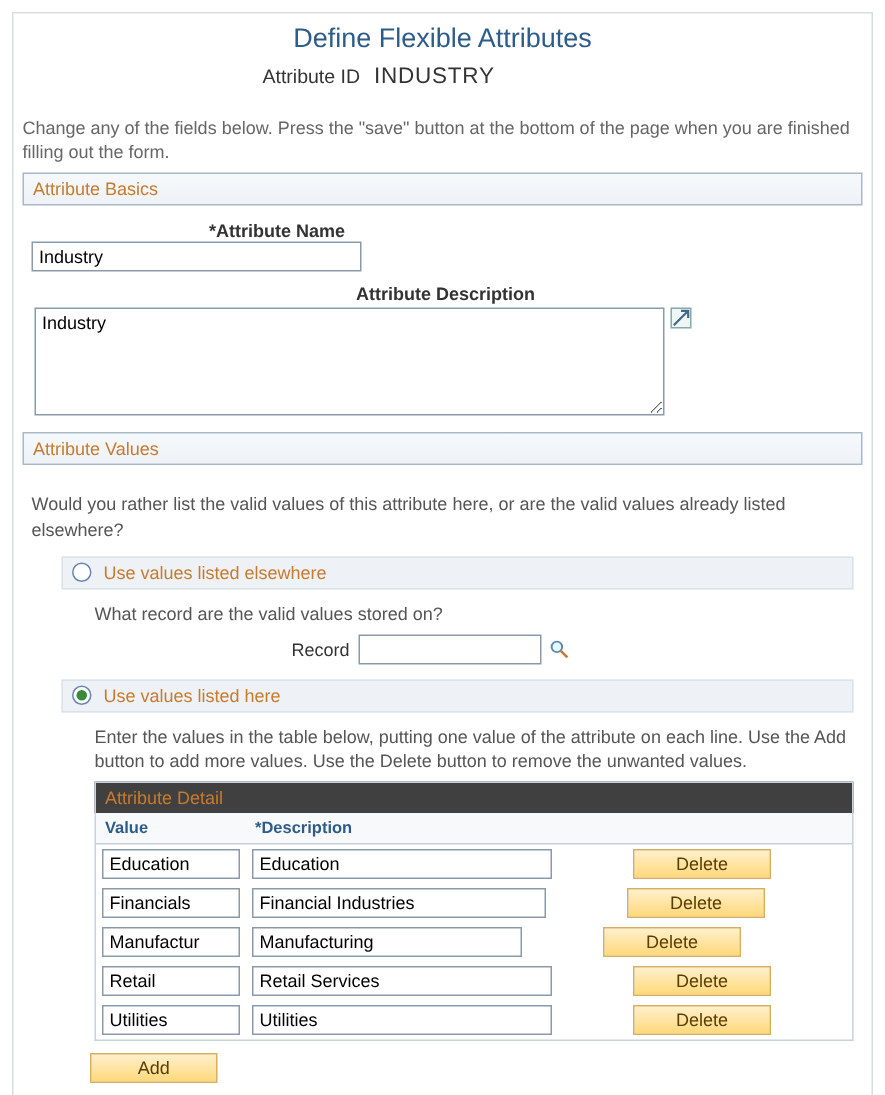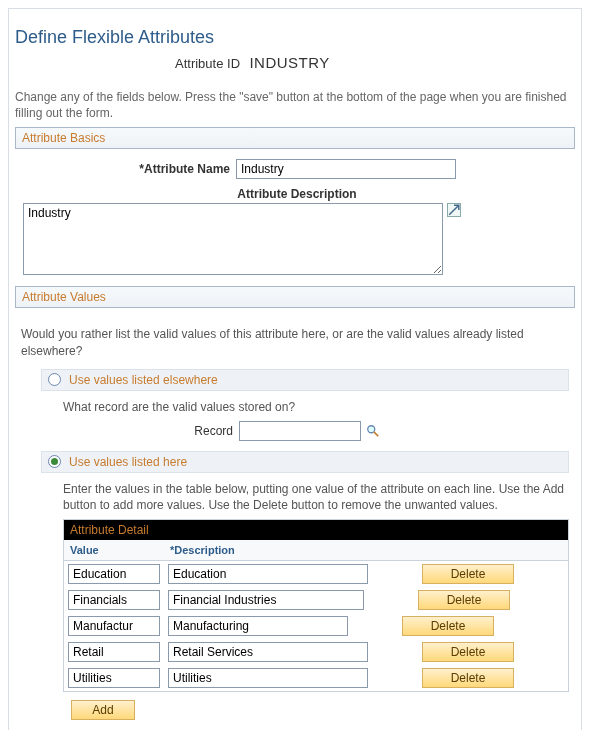--- a/index.html
+++ b/index.html
@@ -9,21 +9,22 @@
     font-family: Arial, Helvetica, sans-serif;
     font-size: 12px;
     color: #333;
     background: #fff;
     width: 590px;
   }
   .page-title {
     color: #2e5c8a;
     font-size: 18px;
     font-weight: normal;
-    margin: 12px 0 6px 0;
+    margin: 0 0 6px 0;
+    text-align: center;
   }
   .attr-id-row {
     margin: 4px 0 18px 0;
     padding-left: 160px;
   }
   .attr-id-label {
     font-size: 13px;
     color: #333;
     margin-right: 6px;
   }
@@ -44,22 +45,22 @@
     color: #c77b2e;
     font-size: 12px;
     padding: 3px 6px;
     margin: 0;
   }
   .section-body {
     padding: 10px 6px 8px 6px;
   }
   .form-row {
     display: flex;
-    align-items: center;
     margin-bottom: 8px;
+    flex-direction: column;
   }
   .form-label {
     width: 215px;
     text-align: right;
     padding-right: 6px;
     font-size: 12px;
     color: #333;
     font-weight: bold;
   }
   input[type="text"].std-input {
@@ -165,21 +166,21 @@
     margin-left: 4px;
     display: inline-flex;
     align-items: center;
     justify-content: center;
     cursor: pointer;
   }
   .lookup-icon svg { width: 14px; height: 14px; }
   .detail-header {
     border: 1px solid #c8d2dc;
     border-bottom: none;
-    background: #000000;
+    background: #404040;
     color: #c77b2e;
     font-size: 12px;
     padding: 3px 6px;
     margin: 6px 0 0 22px;
   }
   .detail-table {
     margin: 0 0 0 22px;
     border: 1px solid #c8d2dc;
     border-top: none;
   }
@@ -213,21 +214,21 @@
   .btn {
     background: linear-gradient(#fff0cc, #ffd87a);
     border: 1px solid #d6b060;
     color: #5a3d00;
     font-size: 12px;
     height: 20px;
     cursor: pointer;
     padding: 0 8px;
   }
   .btn-delete { width: 92px; }
-  .btn-add { width: 64px; margin: 8px 0 4px 30px; }
+  .btn-add { width: 85px; margin: 8px 0 4px 19px; }
   .outer-frame {
     border: 1px solid #d8dee4;
     padding: 6px 6px 10px 6px;
   }
 </style>
 </head>
 <body>
 
 <div class="outer-frame">
   <h1 class="page-title">Define Flexible Attributes</h1>

